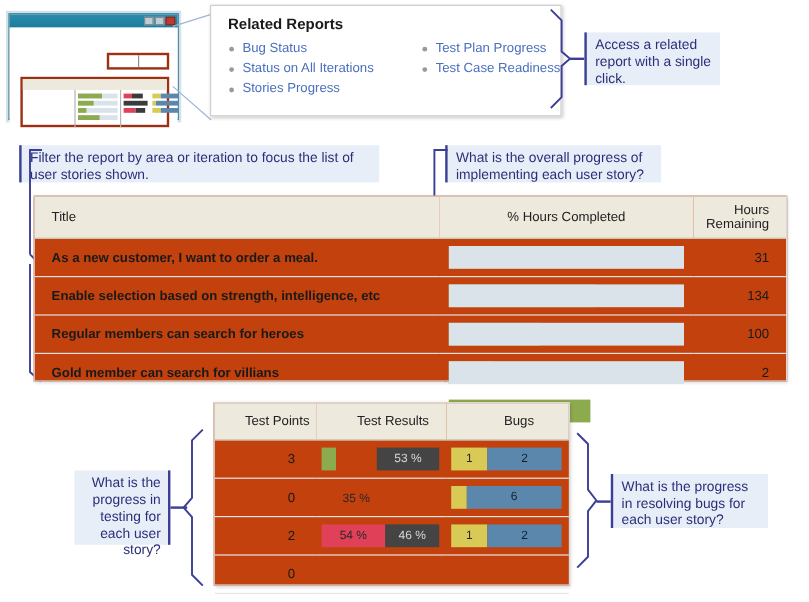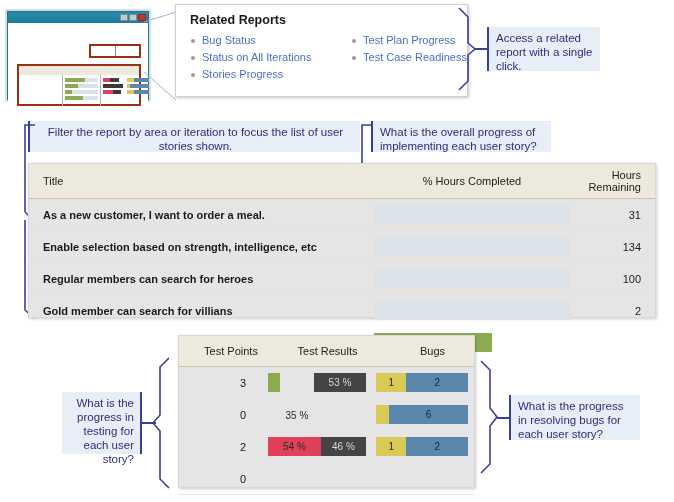--- a/index.html
+++ b/index.html
@@ -74,21 +74,21 @@
     white-space:nowrap;
   }
   .rr-item:before{
     content:"";position:absolute;left:1px;top:7px;
     width:4px;height:4px;border-radius:50%;background:#9a9a9a;
   }
 
   
   .card{
     position:absolute;
-    background:#e5e5e5;
+    background:#c2410c;
     border:1px solid #d8d8d8;
     box-shadow:1px 1px 3px rgba(0,0,0,.20);
     box-sizing:border-box;
   }
   #report-card{left:28px;top:163px;width:628px;height:155px;}
 
   table.rpt{border-collapse:collapse;width:100%;table-layout:fixed;}
   table.rpt th{
     background:#ede9dc;
     font-weight:400;
@@ -233,21 +233,21 @@
   </div>
 </div>
 
 <svg class="abs" style="left:455px;top:5px;width:22px;height:88px;" viewBox="0 0 22 88">
   <path d="M4 3 L13 12 L13 38 L20 44 L13 50 L13 76 L4 85" fill="none" stroke="#3b3f96" stroke-width="1.6"></path>
 </svg>
 <div class="leader hline abs" style="left:475px;top:48px;width:12px;"></div>
 
 <div class="note lb abs" style="left:487px;top:27px;width:113px;height:44px;">Access a related report with a single click.</div>
 
-<div class="note lb abs" style="left:28px;top:121px;width:332px;height:31px;text-align:center;">Filter the report by area or iteration to focus the list of user stories shown.</div>
+<div class="note lb abs" style="left:16px;top:121px;width:300px;height:31px;">Filter the report by area or iteration to focus the list of user stories shown.</div>
 
 <svg class="abs" style="left:14px;top:124px;width:22px;height:196px;" viewBox="0 0 22 196">
   <path d="M21 1 L11 1 L11 88" fill="none" stroke="#3b3f96" stroke-width="1.6"></path>
   <path d="M11 88 L19 96" fill="none" stroke="#3b3f96" stroke-width="1.6"></path>
   <path d="M11 96 L11 186 L20 194" fill="none" stroke="#3b3f96" stroke-width="1.6"></path>
 </svg>
 
 <div class="note lb abs" style="left:371px;top:121px;width:180px;height:31px;">What is the overall progress of implementing each user story?</div>
 
 <svg class="abs" style="left:352px;top:124px;width:22px;height:196px;" viewBox="0 0 22 196">

